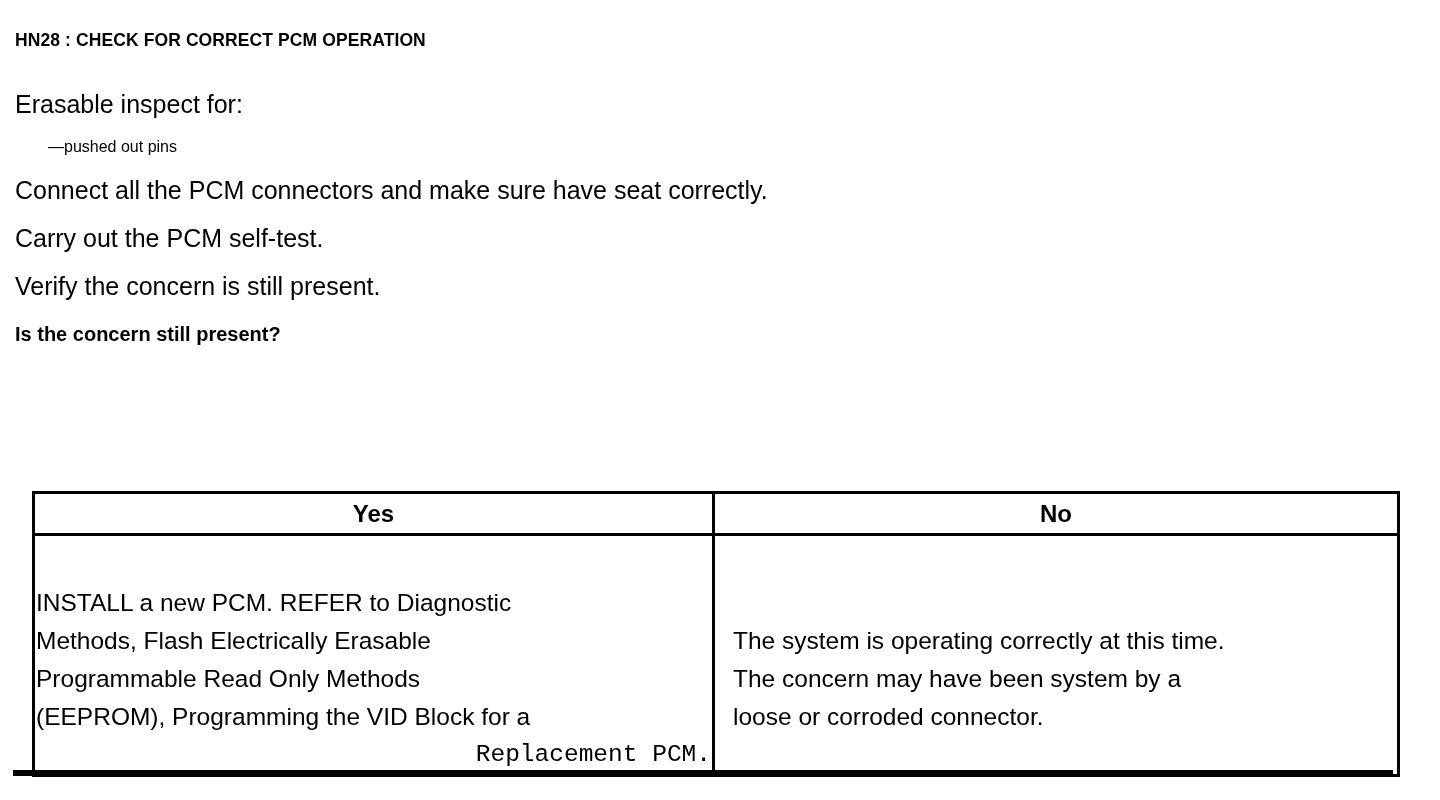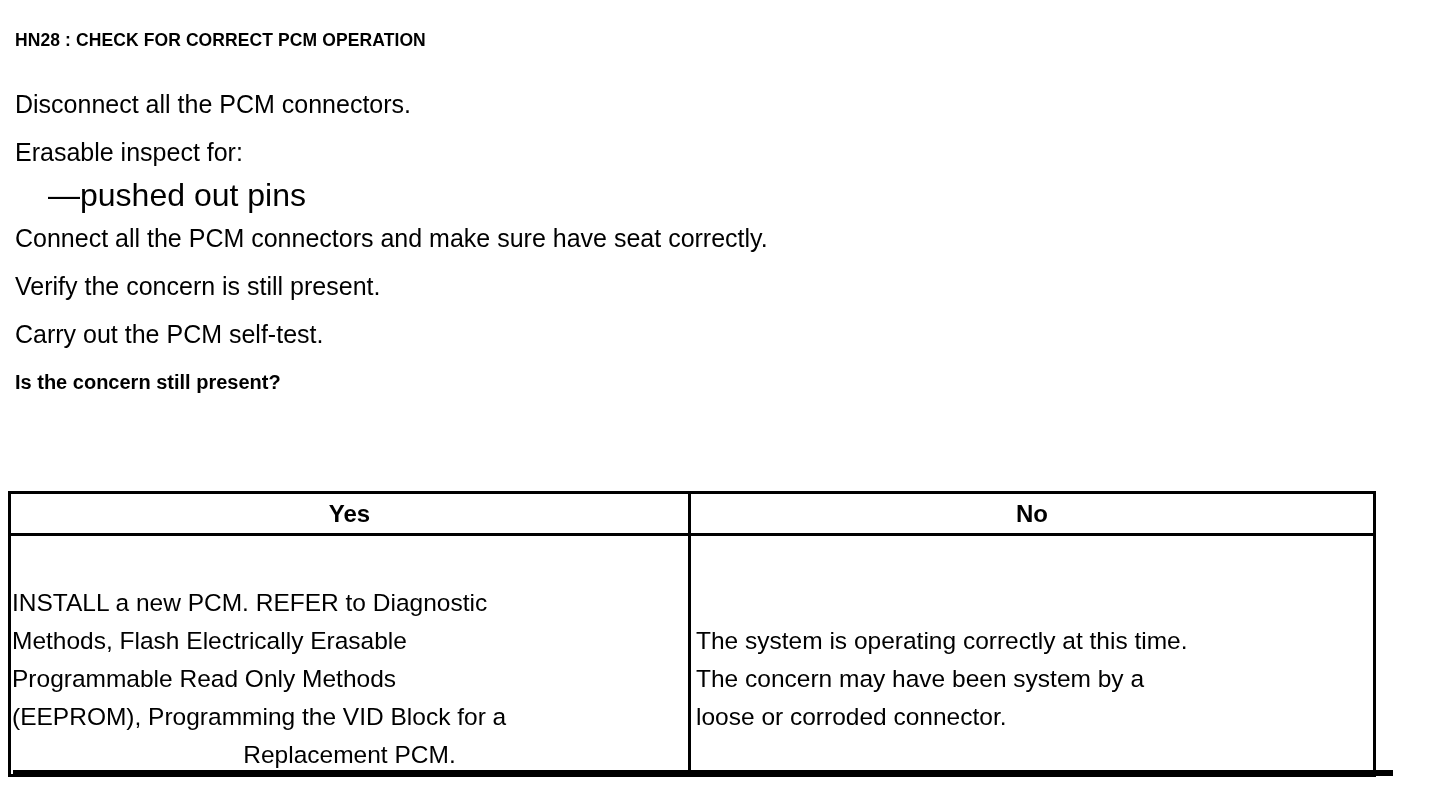--- a/index.html
+++ b/index.html
@@ -51,30 +51,30 @@
     font-weight: normal;
   }
   .step-line.bold {
     font-weight: bold;
     font-size: 20px;
   }
   .bullet-group {
     line-height: 38px;
   }
   .bullet-line {
-    font-size: 32px;
+    font-size: 16px;
     line-height: 38px;
     padding-left: 33px;
     white-space: nowrap;
   }
 
   
   .decision-table {
     position: absolute;
-    left: 8px;
+    left: 32px;
     top: 491px;
     width: 1365px;
     border-collapse: collapse;
     table-layout: fixed;
   }
   .decision-table td,
   .decision-table th {
     border: 3px solid #000000;
     padding: 0;
     vertical-align: middle;
@@ -98,25 +98,26 @@
     line-height: 38px;
     font-weight: normal;
     padding: 0 1px;
     margin-top: 48px;
   }
   .cell-yes .cell-text {
     text-align: left;
   }
   .cell-yes .cell-text .last-line {
     display: block;
-    text-align: center;
+    text-align: right;
+    font-family: Liberation Mono, monospace;
   }
   .cell-no .cell-text {
     text-align: left;
-    padding-left: 5px;
+    padding-left: 18px;
   }
   .cell-text .tline {
     display: block;
     white-space: nowrap;
   }
 
   
   .bottom-rule {
     position: absolute;
     left: 13px;
@@ -128,33 +129,32 @@
 </style>
 </head>
 <body>
 
 <div class="page">
 
   <div class="section-heading">HN28 : CHECK FOR CORRECT PCM OPERATION</div>
 
   <div class="steps">
 
-    <div class="step-line">Disconnect all the PCM connectors.</div>
 
     <div class="step-line">Erasable inspect for:</div>
 
     <div class="bullet-group">
       <div class="bullet-line">—pushed out pins</div>
     </div>
 
     <div class="step-line">Connect all the PCM connectors and make sure have seat correctly.</div>
 
+    <div class="step-line">Carry out the PCM self-test.</div>
+
     <div class="step-line">Verify the concern is still present.</div>
-
-    <div class="step-line">Carry out the PCM self-test.</div>
 
     <div class="step-line bold">Is the concern still present?</div>
 
   </div>
 
   <table class="decision-table">
     <colgroup>
       <col class="col-yes">
       <col class="col-no">
     </colgroup>

